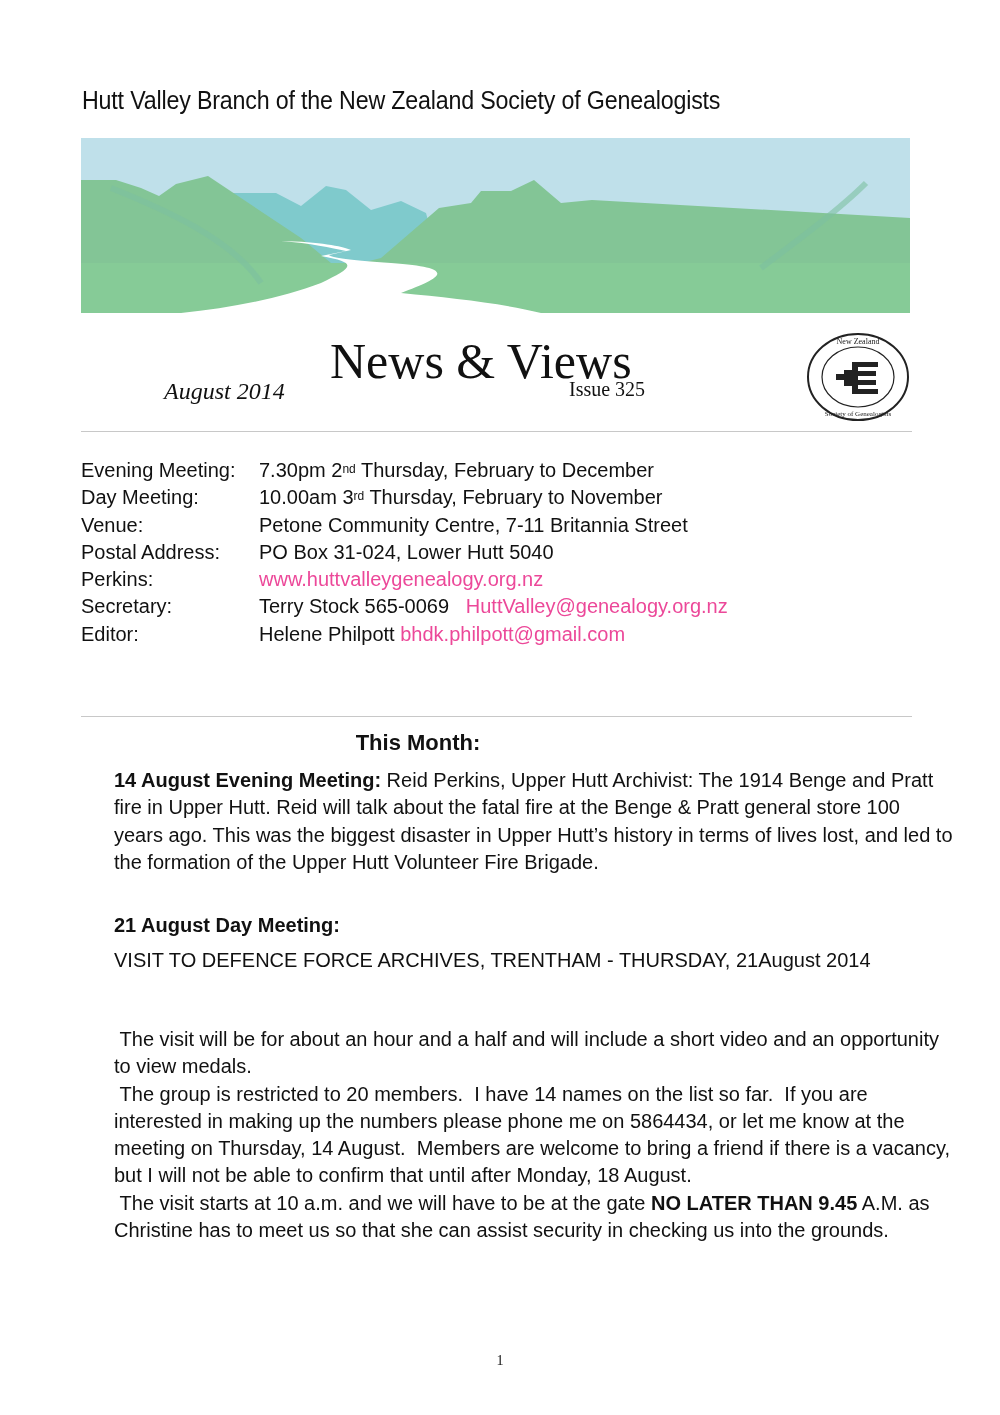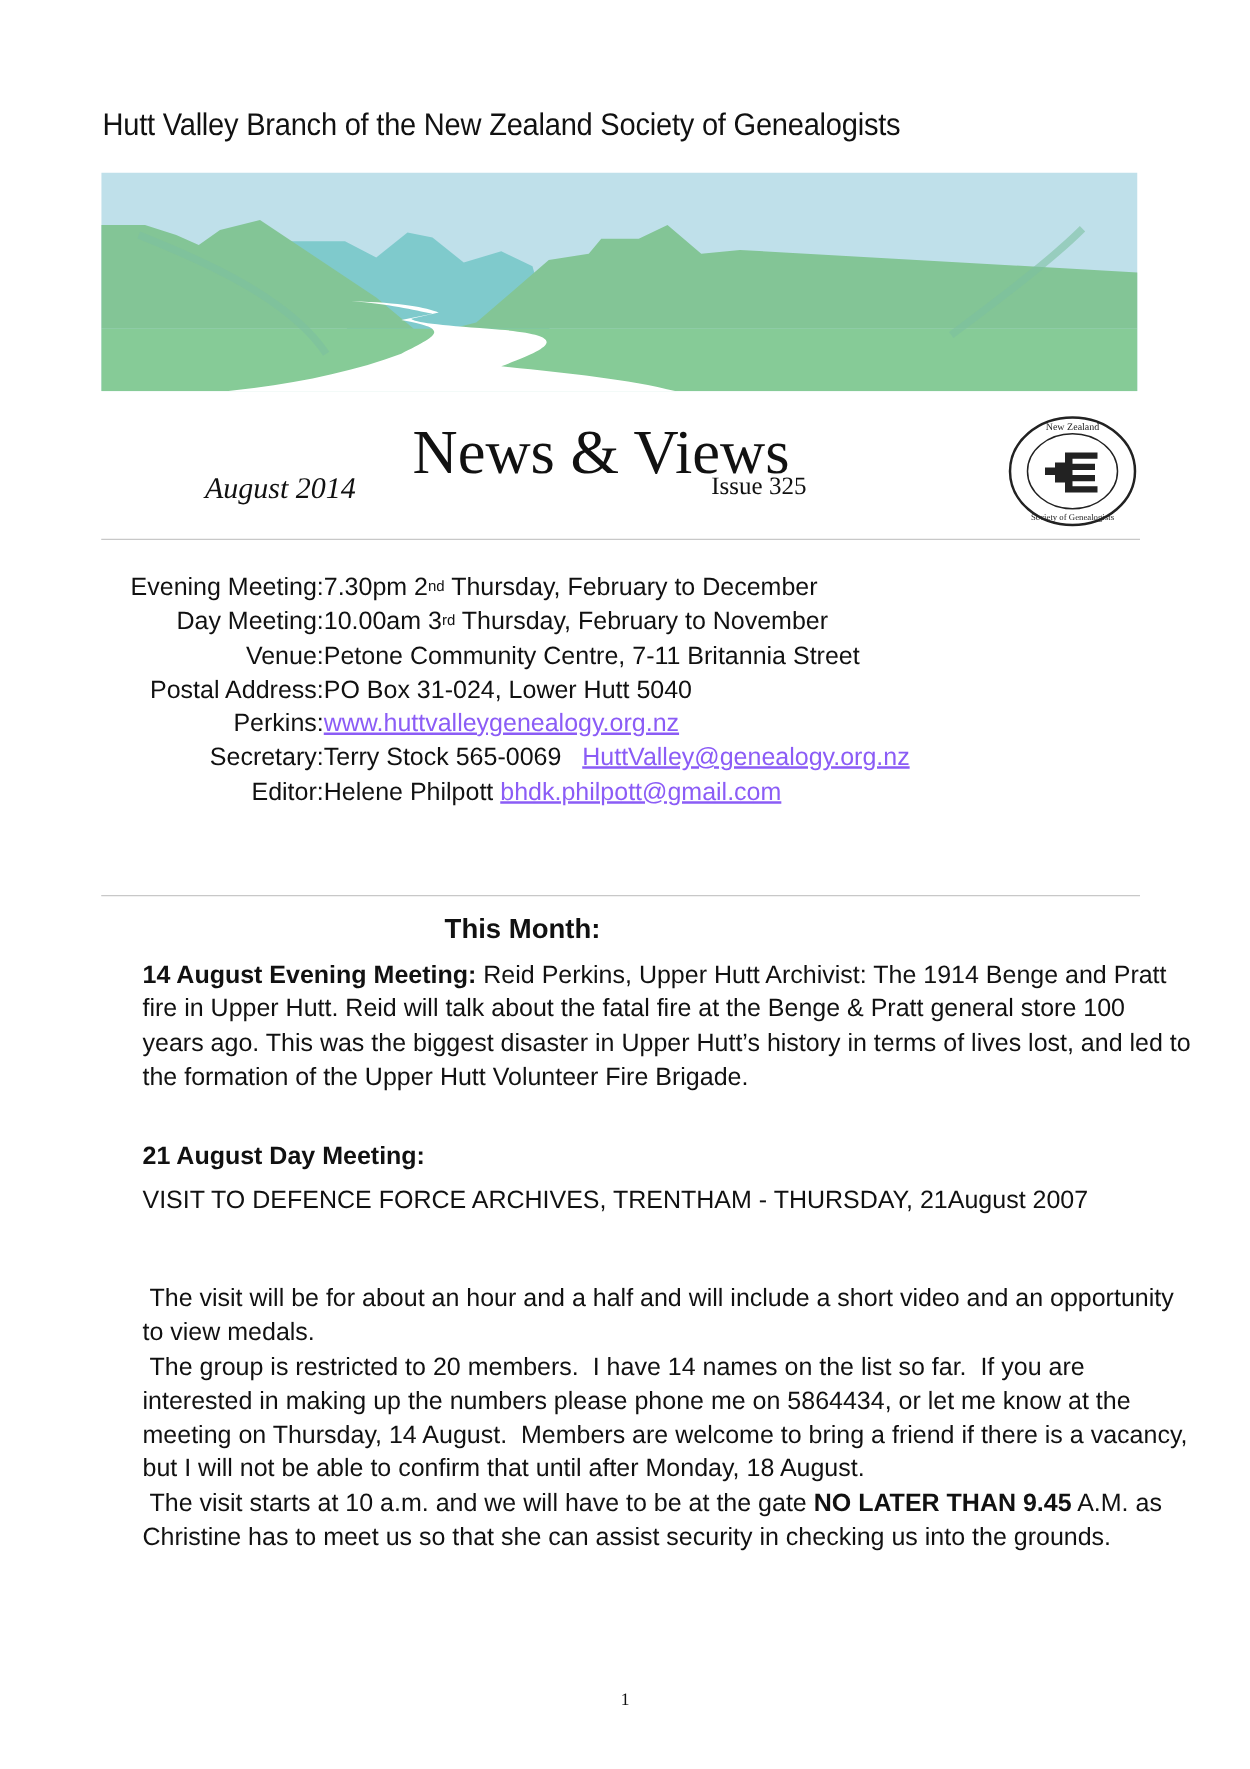--- a/index.html
+++ b/index.html
@@ -6,25 +6,25 @@
   body { width:1000px; height:1415px; position:relative; overflow:hidden;
          font-family:"Liberation Sans", sans-serif; color:#111; }
   .org-title { position:absolute; left:82px; top:86px; font-size:25px; letter-spacing:-0.2px;
                font-family:"Liberation Sans", sans-serif; font-stretch:condensed; transform:scaleX(0.93); transform-origin:left; white-space:nowrap; }
   .banner { position:absolute; left:81px; top:138px; width:829px; height:175px; }
   .masthead { position:absolute; left:330px; top:332px; font-size:50px; font-family:Liberation Serif, serif; white-space:nowrap; }
   .date { position:absolute; left:164px; top:378px; font-size:24px; font-style:italic; font-family:"Liberation Serif", serif; }
   .issue { position:absolute; left:569px; top:378px; font-size:20px; font-family:"Liberation Serif", serif; }
   .seal { position:absolute; left:806px; top:332px; width:104px; height:90px; }
   .rule { position:absolute; left:81px; width:831px; height:1px; background:#c8c8c8; }
-  .info { position:absolute; left:81px; top:457px; font-size:20px; line-height:27.3px;text-align:right; }
+  .info { position:absolute; left:81px; top:457px; font-size:20px; line-height:27.3px; }
   .info-row { display:flex; white-space:nowrap; }
   .info-label { width:178px; }
   .info-value sup { font-size:12px; vertical-align:top; position:relative; top:-1px; }
-  a.link { color:#8b5cf6; text-decoration:underline; }
+  a.link { color:#ec4899; }
   .section-head { position:absolute; left:0; width:844px; text-align:center; top:730px; font-size:22px; font-weight:bold; }
   .section-head span { margin-left:-8px; }
   .para { position:absolute; left:81px; width:840px; font-size:20px; line-height:27.3px;margin-left:33px; }
   .para b { font-weight:bold; }
   .page-num { position:absolute; left:0; width:1000px; top:1353px; text-align:center; font-size:14px; font-family:"Liberation Serif", serif; }
 </style>
 </head>
 <body>
 
 <div>
@@ -93,21 +93,21 @@
   <div class="rule" style="top:716px;"></div>
 
   <div class="section-head"><span>This Month:</span></div>
 
   <div class="para" style="top:767px;">
     <b>14 August Evening Meeting:</b><span> Reid Perkins, Upper Hutt Archivist:  The 1914 Benge and Pratt fire in Upper Hutt. Reid will talk about the fatal fire at the Benge &amp; Pratt general store 100 years ago. This was the biggest disaster in Upper Hutt’s history in terms of lives lost, and led to the formation of the Upper Hutt Volunteer Fire Brigade.</span>
   </div>
 
   <div class="para" style="top:912px; font-weight:bold;">21 August Day Meeting:</div>
 
-  <div class="para" style="top:947px;">VISIT TO DEFENCE FORCE ARCHIVES, TRENTHAM - THURSDAY, 21August 2007</div>
+  <div class="para" style="top:947px;">VISIT TO DEFENCE FORCE ARCHIVES, TRENTHAM - THURSDAY, 21August 2014</div>
 
   <div class="para" style="top:1026px;">
     <div style="white-space:pre-wrap;"> The visit will be for about an hour and a half and will include a short video and an opportunity to view medals.</div>
     <div style="white-space:pre-wrap;"> The group is restricted to 20 members.  I have 14 names on the list so far.  If you are interested in making up the numbers please phone me on 5864434, or let me know at the meeting on Thursday, 14 August.  Members are welcome to bring a friend if there is a vacancy, but I will not be able to confirm that until after Monday, 18 August.</div>
     <div style="white-space:pre-wrap;"><span> The visit starts at 10 a.m. and we will have to be at the gate </span><b>NO LATER THAN 9.45</b><span> A.M. as Christine has to meet us so that she can assist security in checking us into the grounds.</span></div>
   </div>
 
   <div class="page-num">1</div>
 </div>
 

